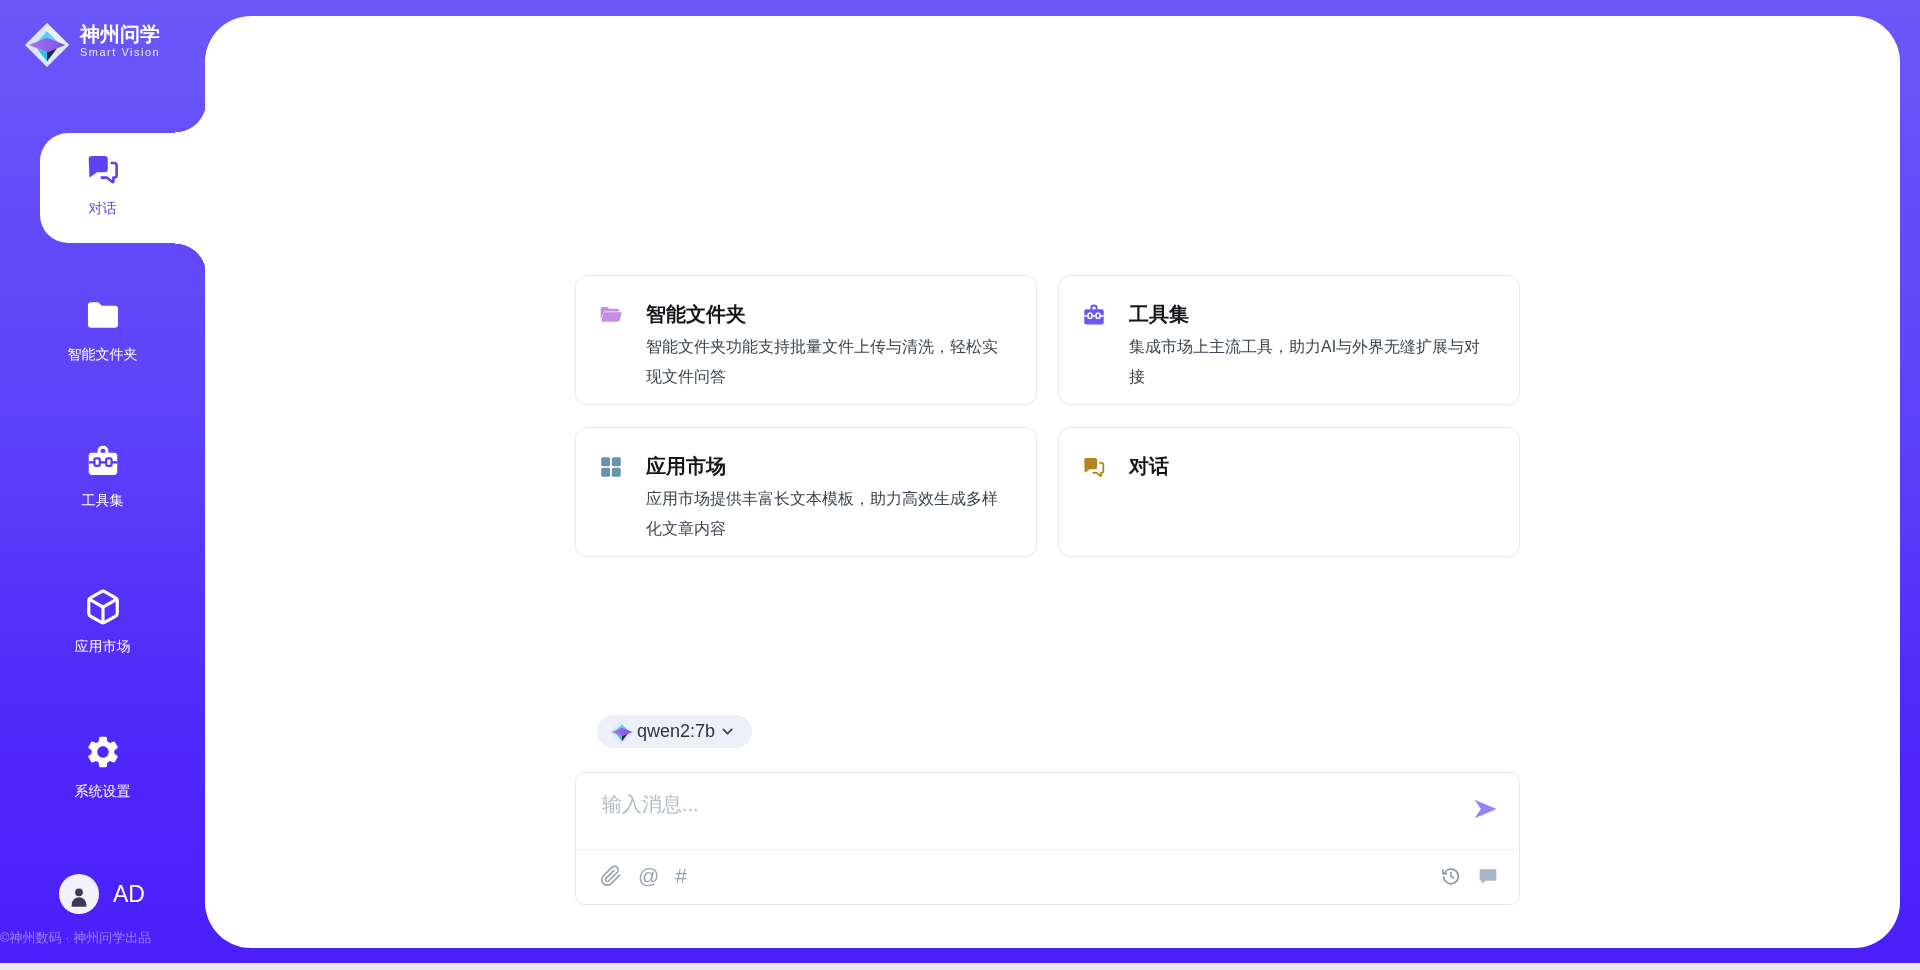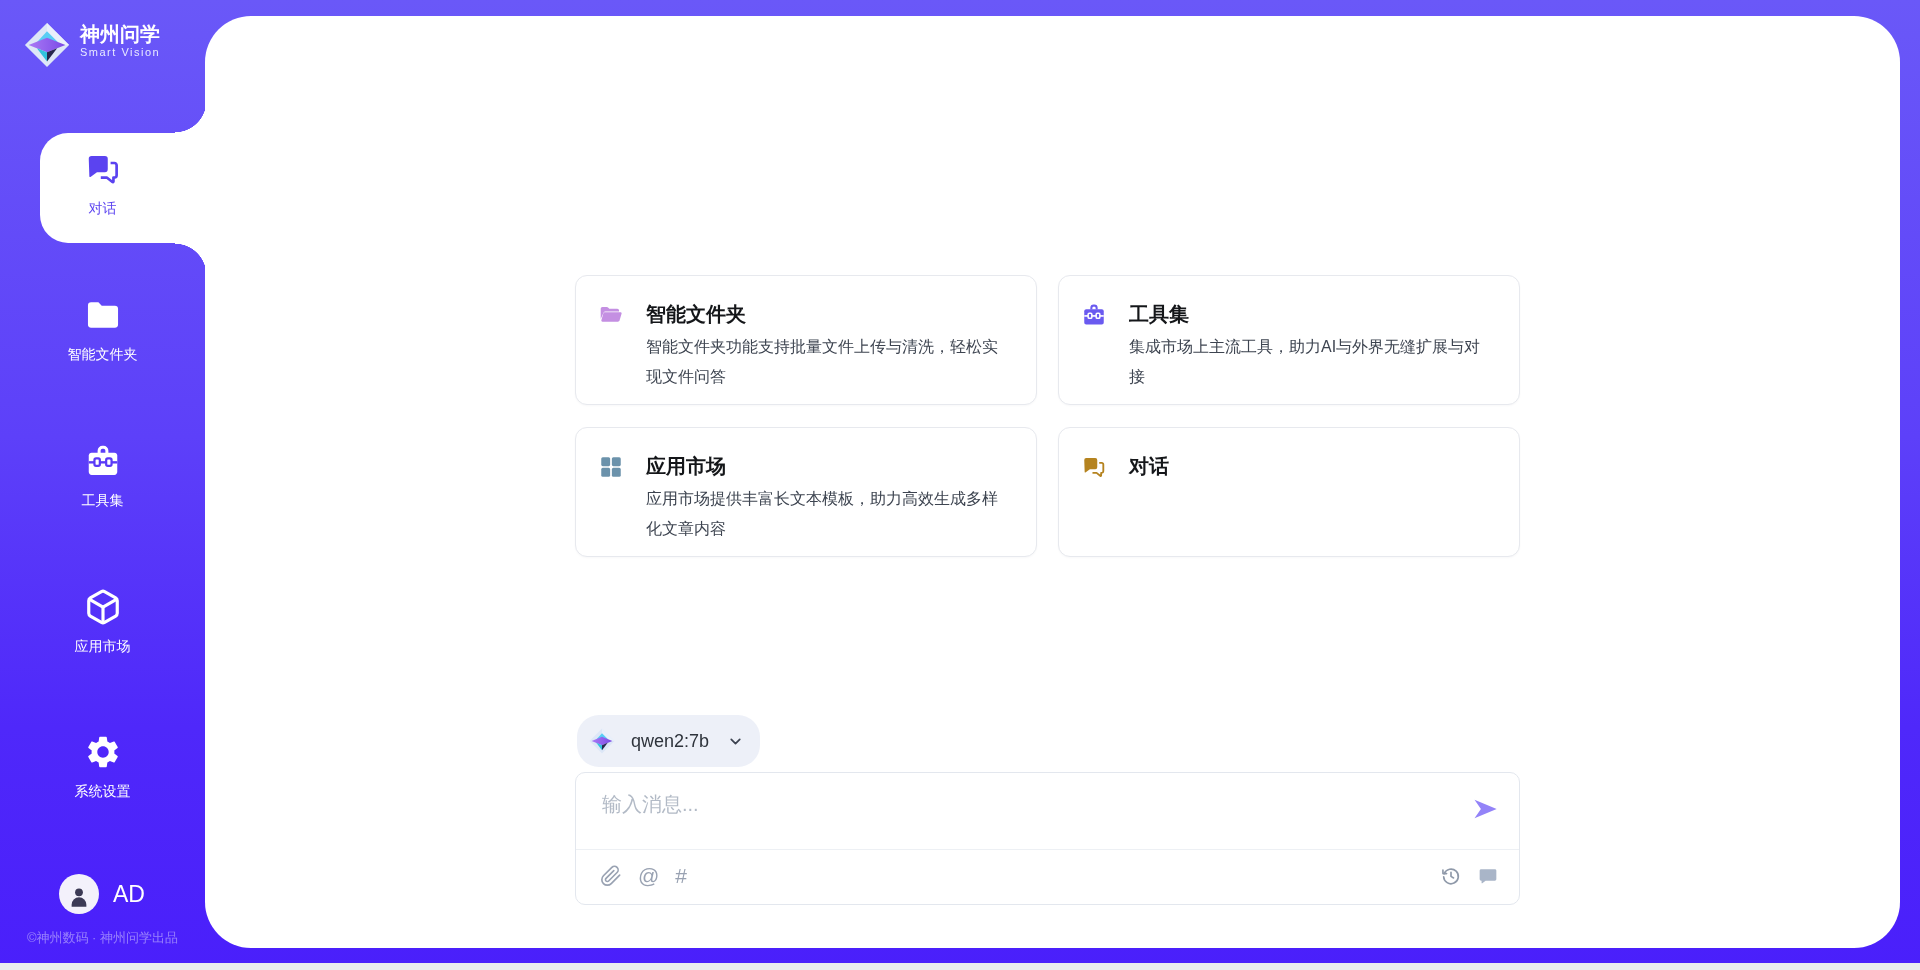--- a/index.html
+++ b/index.html
@@ -41,40 +41,40 @@
   .nav-folder{top:296px;}
   .nav-toolbox{top:442px;}
   .nav-market{top:588px;}
   .nav-settings{top:733px;}
   .cut{fill:#5a3af7;}
 
   .user-row{position:absolute;left:59px;top:874px;display:flex;align-items:center;gap:14px;cursor:pointer;}
   .avatar{width:40px;height:40px;border-radius:50%;background:#f3f1fb;display:flex;align-items:center;justify-content:center;overflow:hidden;}
   .avatar svg{width:26px;height:26px;margin-top:4px;}
   .user-name{color:#fff;font-size:23px;}
-  .copyright{position:absolute;left:0;top:929px;width:205px;text-align:center;font-size:13px;color:rgba(255,255,255,.42);}
+  .copyright{position:absolute;left:0;top:929px;width:205px;font-size:13px;color:rgba(255,255,255,.42);}
 
   
   .greeting{position:absolute;left:572px;top:160px;display:flex;align-items:center;gap:18px;}
   .greeting .diamond{width:84px;height:84px;}
   .greeting-text{font-size:29px;font-weight:bold;color:#17181c;letter-spacing:1px;}
 
   
   .cards{position:absolute;left:575px;top:275px;width:945px;display:grid;
          grid-template-columns:462px 462px;column-gap:21px;row-gap:22px;}
   .card{position:relative;height:130px;background:#fff;border:1px solid #e7e9ee;border-radius:12px;
         box-sizing:border-box;cursor:pointer;box-shadow:0 1px 2px rgba(20,25,60,.03);}
   .card-icon{position:absolute;left:22px;top:26px;width:26px;height:26px;}
   .card-icon svg{width:26px;height:26px;display:block;}
   .card-title{position:absolute;left:70px;top:25px;font-size:20px;font-weight:bold;color:#141619;}
   .card-desc{position:absolute;left:70px;top:56px;width:362px;font-size:16px;line-height:30px;color:#3d4450;}
 
   
-  .model-pill{position:absolute;left:577px;top:715px;height:52px;border-radius:22px;background:#edf0f8;
-              display:flex;align-items:center;gap:16px;padding:0 16px 0 12px;cursor:pointer;}
+  .model-pill{position:absolute;left:597px;top:715px;height:33px;border-radius:22px;background:#edf0f8;
+              display:flex;align-items:center;gap:2px;padding:0 16px 0 12px;cursor:pointer;}
   .model-pill .diamond{width:26px;height:26px;}
   .model-name{font-size:18px;color:#2e333b;}
   .chevron{width:17px;height:17px;margin-left:2px;}
 
   
   .composer{position:absolute;left:575px;top:772px;width:945px;height:133px;background:#fff;
             border:1px solid #e3e7ee;border-radius:10px;box-sizing:border-box;}
   .composer textarea{
     position:absolute;left:24px;top:16px;width:840px;height:50px;border:none;outline:none;resize:none;
     font-family:"Liberation Sans","DejaVu Sans",sans-serif;font-size:20px;color:#333;background:transparent;}

